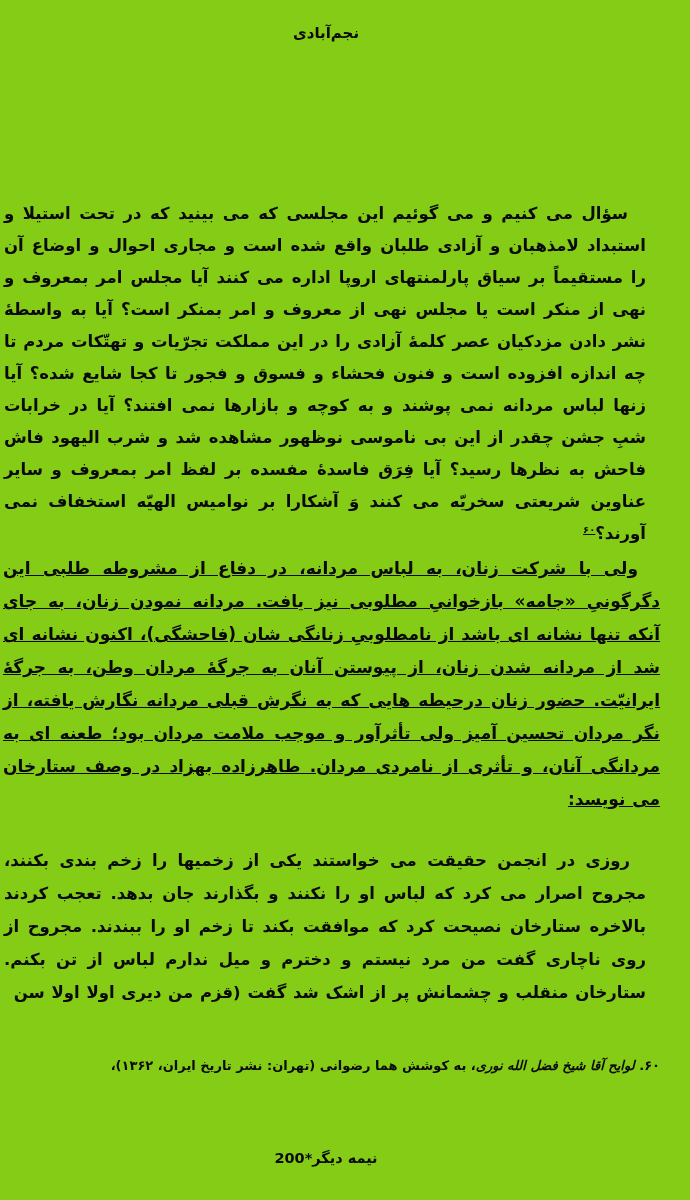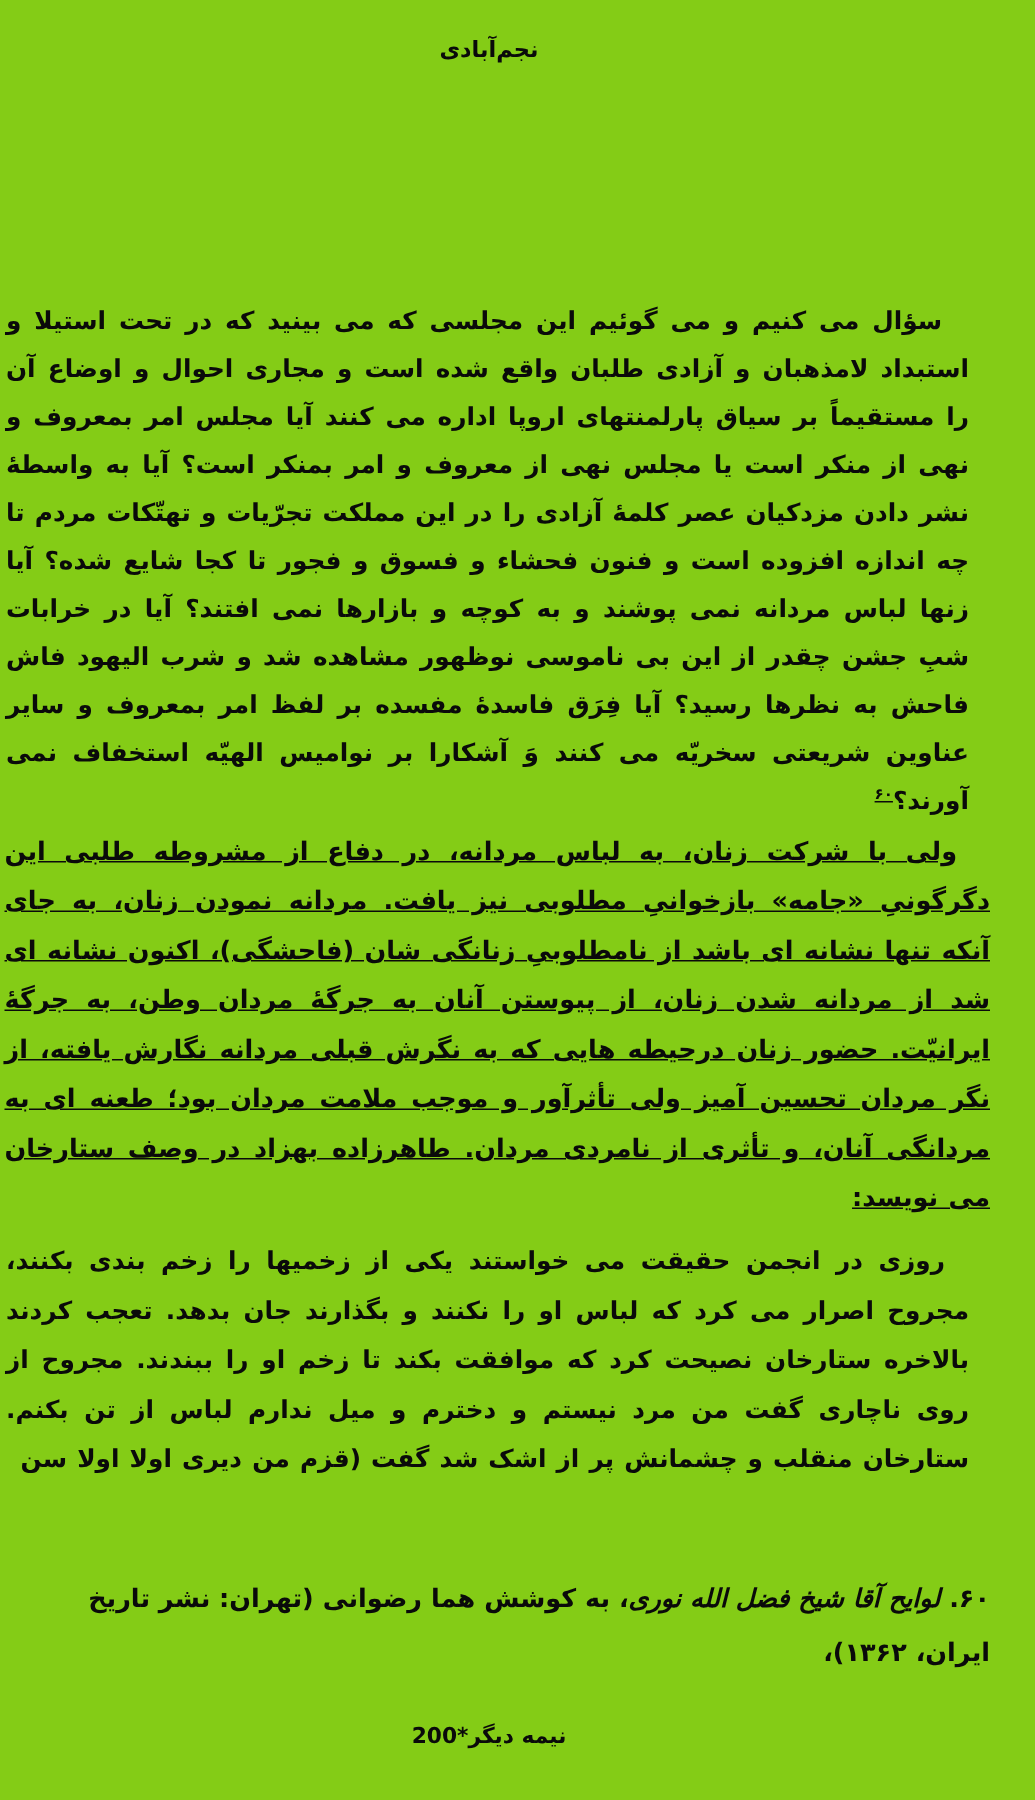--- a/index.html
+++ b/index.html
@@ -51,39 +51,39 @@
   .para-commentary {
     top: 552px;
     right: 30px;
     left: 41px;
     font-size: 17px;
     line-height: 33px;
     text-indent: 22px;
     text-decoration: underline;
   }
   .quote-2 {
-    top: 824px;
+    top: 844px;
     right: 44px;
     left: 42px;
     font-size: 16.5px;
     line-height: 33px;
     text-indent: 16px;
   }
   sup.fn-mark {
     font-size: 10px;
     vertical-align: super;
     line-height: 0;
     text-decoration: underline;
   }
   .footnote {
     position: absolute;
     top: 1048px;
     right: 30px;
     left: 50px;
-    font-size: 17px;
+    font-size: 13px;
     line-height: 36px;
     font-weight: 700;
     text-align: right;
   }
   .footnote .fn-title {
     font-style: italic;
   }
   .footnote .fn-line2 {
     display: block;
   }

